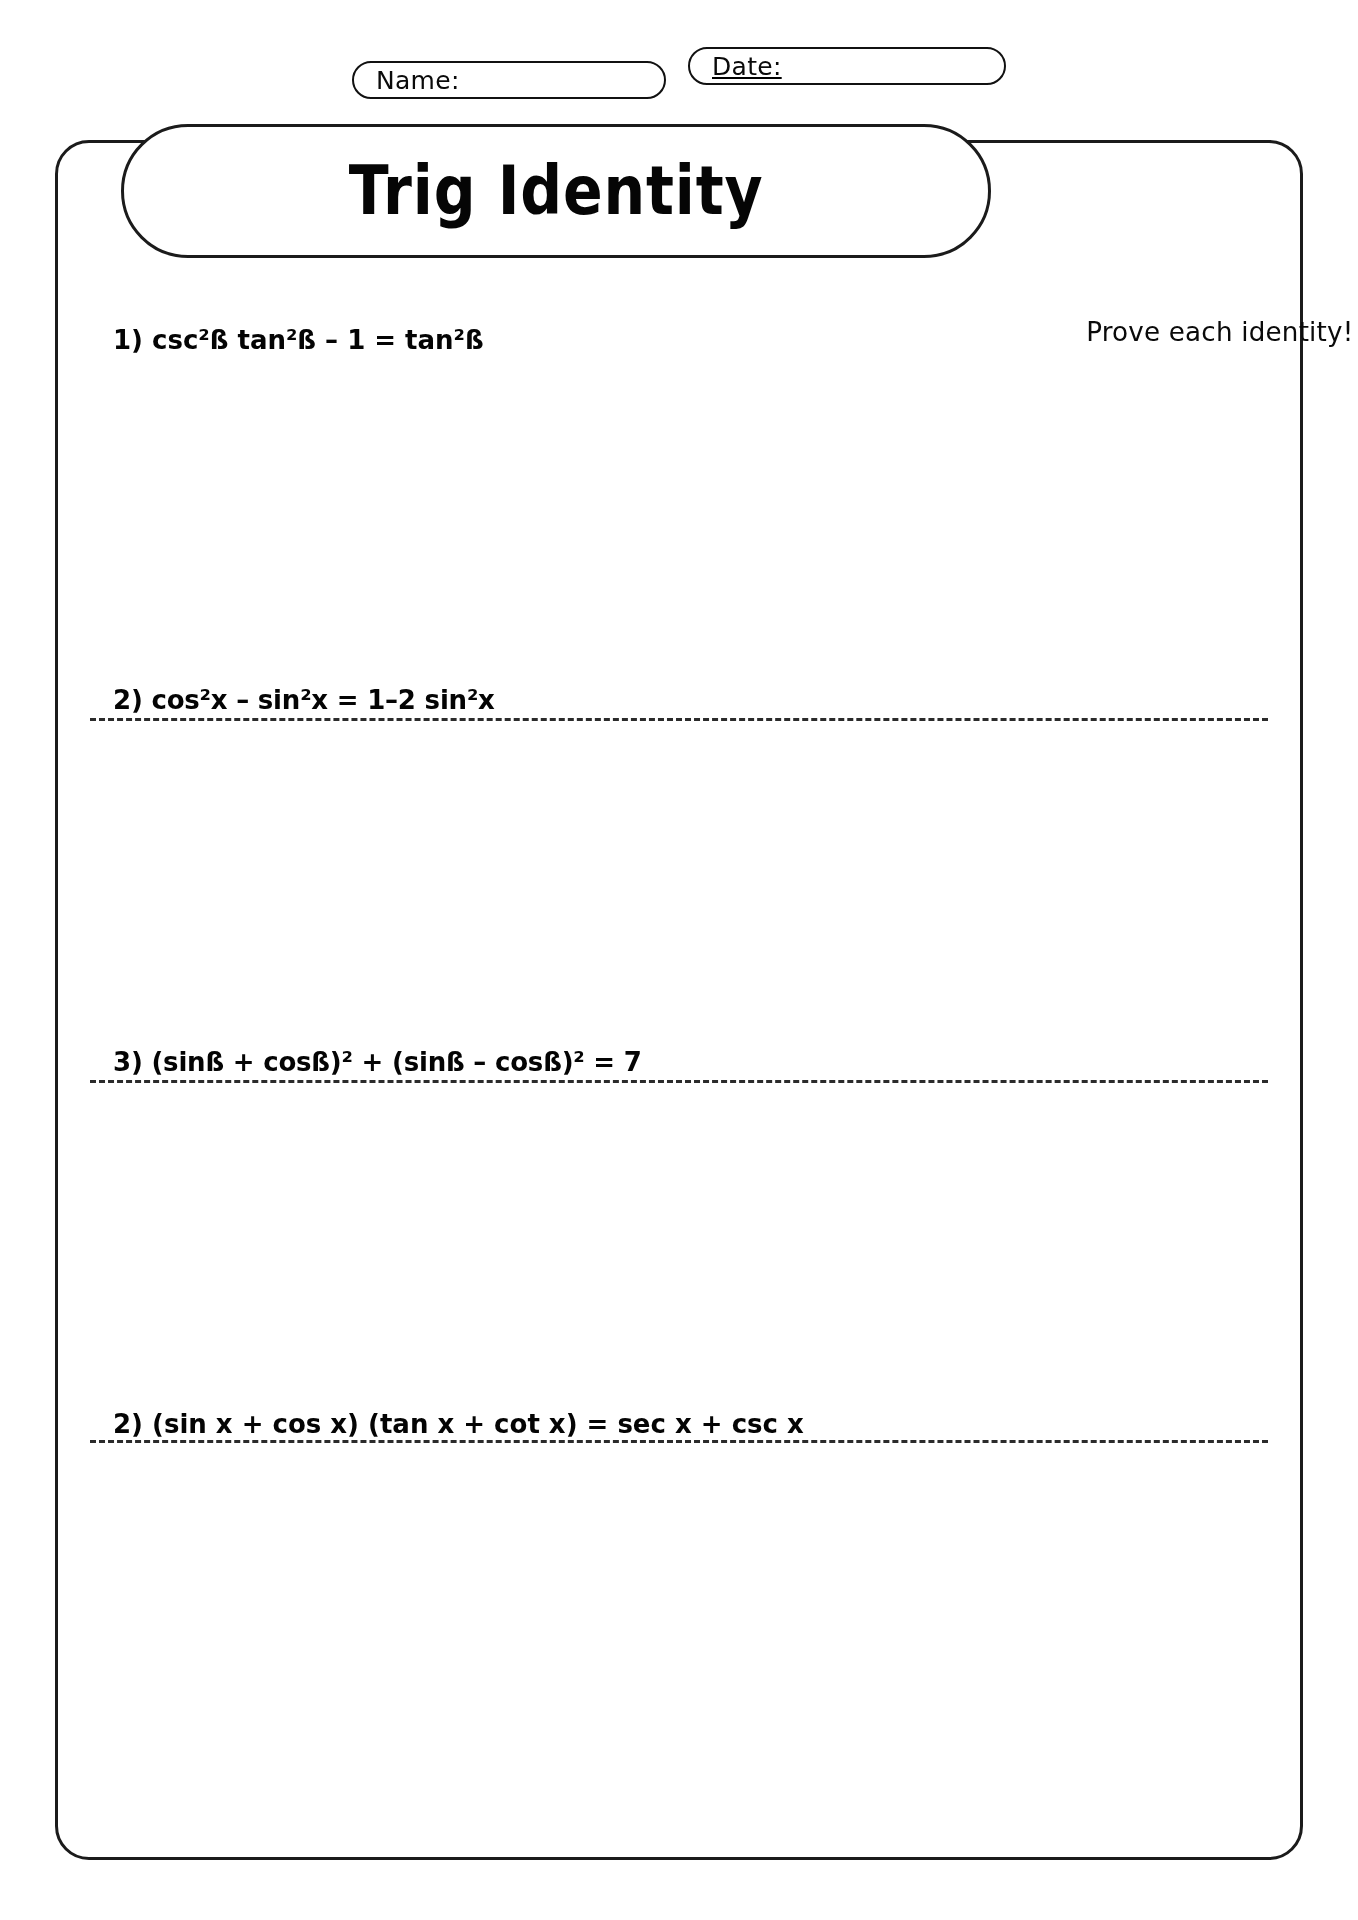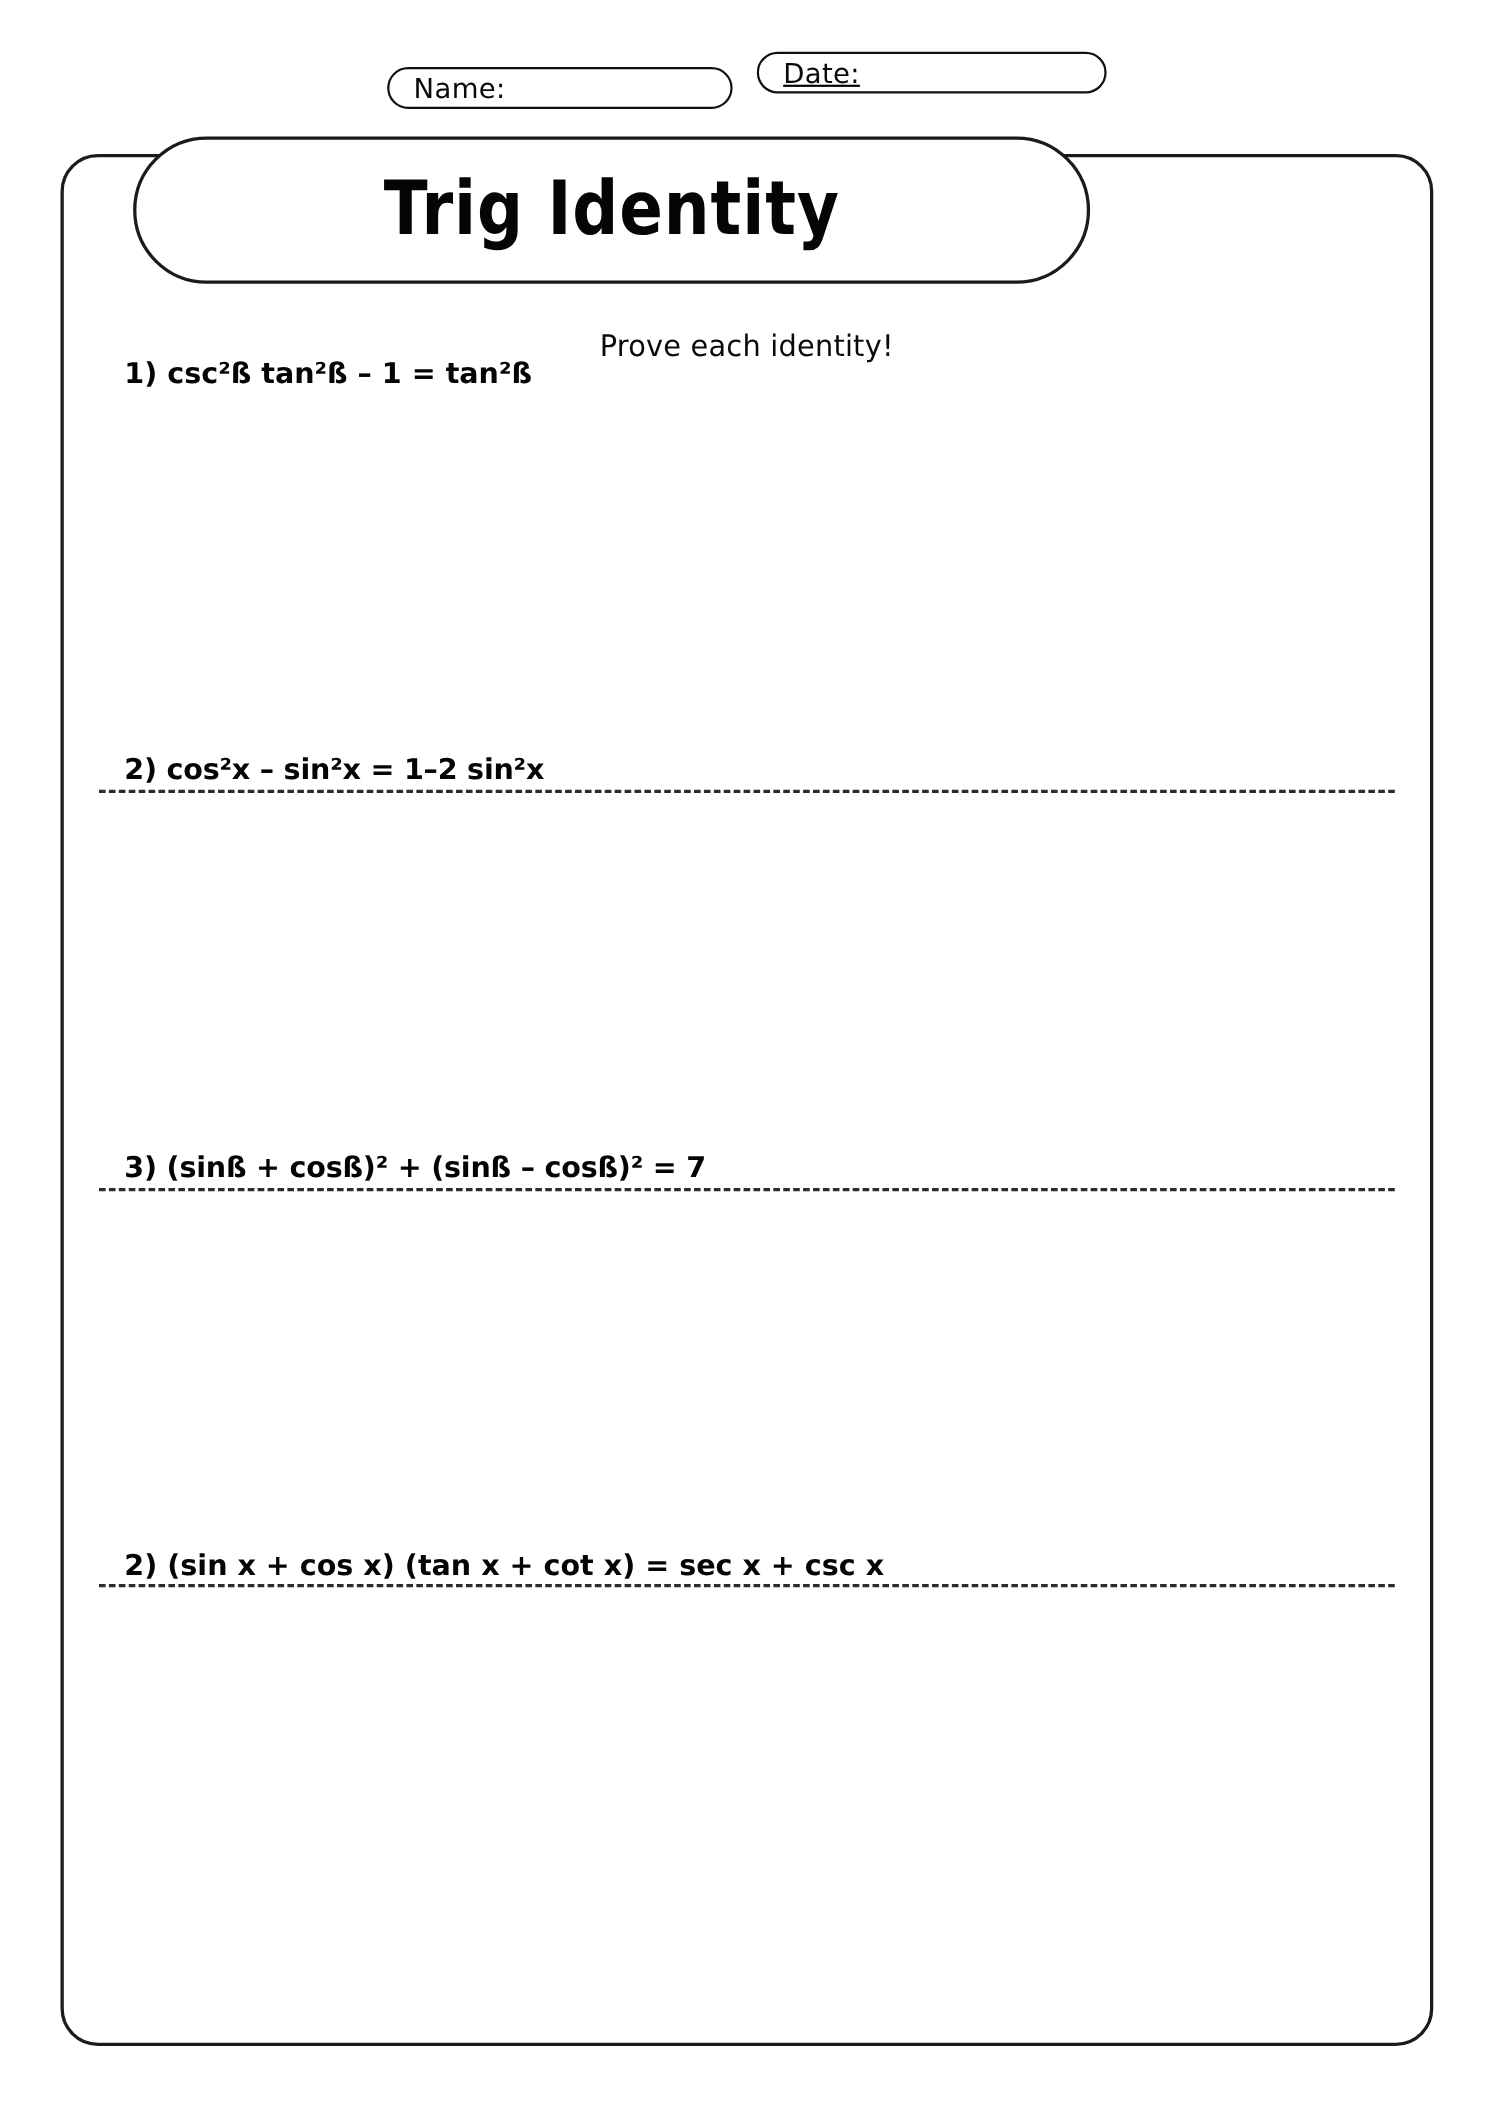--- a/index.html
+++ b/index.html
@@ -87,23 +87,23 @@
     letter-spacing: 1px;
     line-height: 1;
     white-space: nowrap;
     transform: scaleX(0.86);
   }
 
   
   .subtitle {
     position: absolute;
     left: 0;
-    top: 300px;
+    top: 316px;
     width: 100%;
-    text-align: center;
+    text-align: right;
     z-index: 2;
   }
   .subtitle-text {
     font-family: "DejaVu Sans", sans-serif;
     font-size: 27px;
     font-weight: 400;
     color: #0a0a0a;
     letter-spacing: 0.2px;
     transform: scaleX(0.97);
     display: inline-block;

